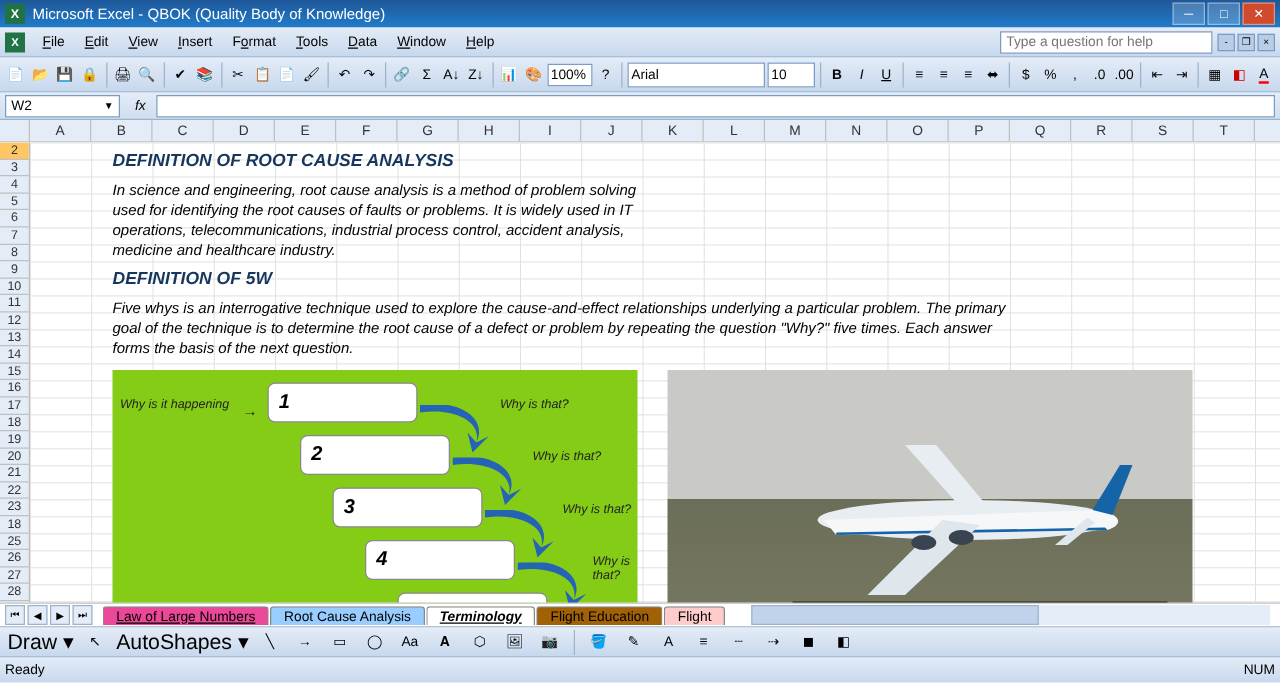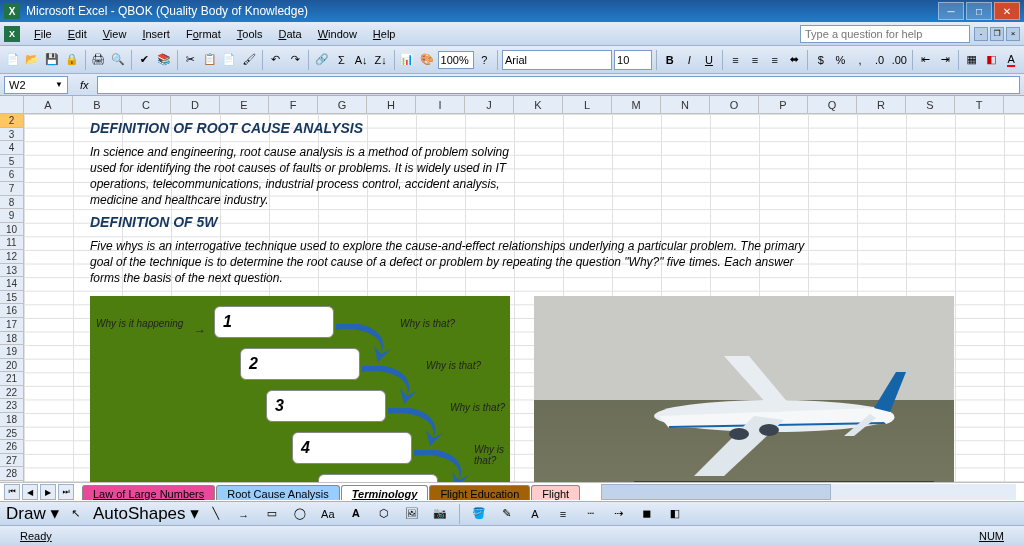--- a/index.html
+++ b/index.html
@@ -56,40 +56,40 @@
 .fontsel { width: 110px; }
 .sizesel { width: 38px; }
 .zoom { width: 36px; height:18px; border:1px solid #7a9cc6; background:#fff;font-size:11px;padding:0 2px;}
 .namebox-row {
   height: 22px;
   background: linear-gradient(#e4ecf7,#d0def0);
   display:flex; align-items:center;
   border-bottom:1px solid #9db3cc;
   padding: 0 4px;
 }
-.namebox { width: 64px; height: 18px; border:1px solid #7a9cc6;background:#fff; font-size:11px; padding:0 4px; display:flex;align-items:center; margin-right:8px;}
+.namebox { width: 92px; height: 18px; border:1px solid #7a9cc6;background:#fff; font-size:11px; padding:0 4px; display:flex;align-items:center; margin-right:8px;}
 .fxlabel { font-style:italic; margin: 0 8px 0 4px;}
 .fbar { flex:1; height:18px; border:1px solid #7a9cc6;background:#fff;}
 .grid-wrap { flex:1; display:flex; overflow:hidden; background:#fff;}
 .rowhdrs { width:24px; background:#e4ecf7; border-right:1px solid #c0c0c0; display:flex; flex-direction:column;}
 .colhdr-row { height:18px; display:flex; background:#e4ecf7; border-bottom:1px solid #c0c0c0;}
 .corner { width:24px; height:18px; background:#e4ecf7; border-right:1px solid #c0c0c0; border-bottom:1px solid #c0c0c0;}
 .colh { width:49px; text-align:center; line-height:18px; border-right:1px solid #c0c0c0; color:#333; font-size:11px;}
 .rowh { height:13.6px; text-align:center; line-height:13.6px; border-bottom:1px solid #c0c0c0; color:#333; font-size:10px;}
 .rowh.sel,.colh.sel { background:#ffc664;}
 .grid { flex:1; position:relative; overflow:hidden;}
 .gridlines { position:absolute; inset:0;
   background-image: linear-gradient(#e0e0e0 1px, transparent 1px), linear-gradient(90deg,#e0e0e0 1px, transparent 1px);
   background-size: 49px 13.6px;
 }
 .content { position:absolute; left:66px; top:0; width: 910px; font-style: italic;}
 .h1 { color:#17365d; font-size:14px; font-weight:bold; font-family:Verdana,Arial,sans-serif; margin: 6px 0 8px;}
 .para { color:#000; font-size:12px; line-height:16px; font-family:Verdana,Arial,sans-serif; max-width:640px;}
 .diagram { display:flex; gap:24px; margin-top:10px;}
-.five-why { width:420px; height:228px; background:#4d7c0f; position:relative; padding:12px 8px;}
+.five-why { width:420px; height:228px; background:#84cc16; position:relative; padding:12px 8px;}
 .wbox { position:absolute; width:120px; height:32px; background:#fff; border:1px solid #888; border-radius:6px; display:flex; align-items:center; padding-left:8px; font-size:16px; font-weight:bold;}
 .lbl { position:absolute; font-size:10px; color:#222;}
 .arrow { position:absolute; width:48px; height:30px; }
 .arrow svg path { fill:#2563b5;}
 .plane { width:420px; height:230px; background:linear-gradient(#c9c9c6 0%,#c9c9c6 45%,#6b6e58 45%,#7a7a62 100%); position:relative; overflow:hidden;}
 .plane .q { position:absolute; left:20px; top:22px; font-size:12px; font-weight:500; color:#333; letter-spacing:.5px;}
 .plane svg.ap{position:absolute; left:40px; top:30px;}
 .tabbar { height:20px; background:#fff; display:flex; align-items:center; padding:0 4px; border-top:1px solid #c0c0c0; border-bottom:1px solid #9db3cc;}
 .tabnav { display:flex; gap:2px; margin-right:8px;}
 .tnav { width:16px; height:16px; background:#e4ecf7; border:1px solid #9db3cc;display:flex;align-items:center;justify-content:center;font-size:8px;}
@@ -101,21 +101,21 @@
 .sheet.active{background:#fff; font-weight:bold; font-style:italic; text-decoration:underline;}
 .hsb { flex:1; height:16px; margin:0 4px 0 20px; background:#e4ecf7; position:relative;}
 .hsb .thumb{position:absolute;left:0;width:230px;height:100%;background:#c0d3ea;border:1px solid #9db3cc;}
 .drawbar {
   height: 24px;
   background: linear-gradient(#e4ecf7,#c7d8ed);
   display:flex; align-items:center; padding:0 6px; gap:6px;
   border-bottom:1px solid #9db3cc;
 }
 .drawbar .lbl2{font-size:17px;}
-.statusbar { height: 20px; background:linear-gradient(#e4ecf7,#c7d8ed); display:flex; align-items:center; padding:0 20px; font-size:11px;text-decoration:underline;}
+.statusbar { height: 20px; background:linear-gradient(#e4ecf7,#c7d8ed); display:flex; align-items:center; padding:0 4px; font-size:11px;}
 .statusbar .right{margin-left:auto; display:flex; gap:40px;}
 </style>
 </head>
 <body>
 
 <div class="titlebar">
   <span class="icon">X</span>
   <span>Microsoft Excel - QBOK (Quality Body of Knowledge)</span>
   <div class="btns">
     <div class="winbtn">─</div>

